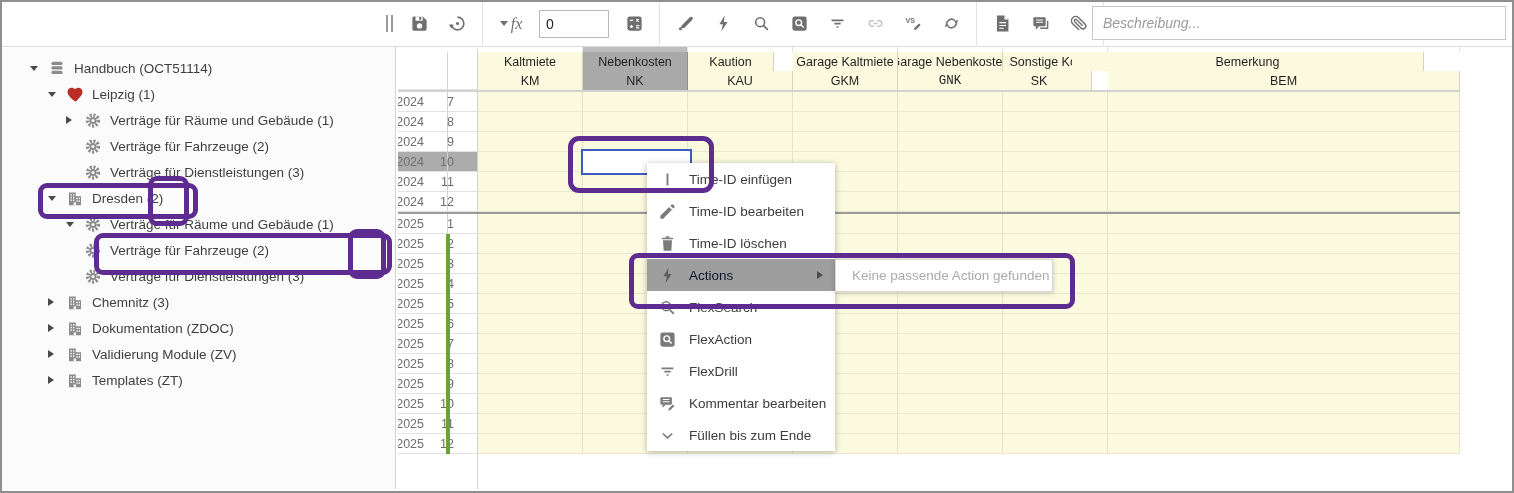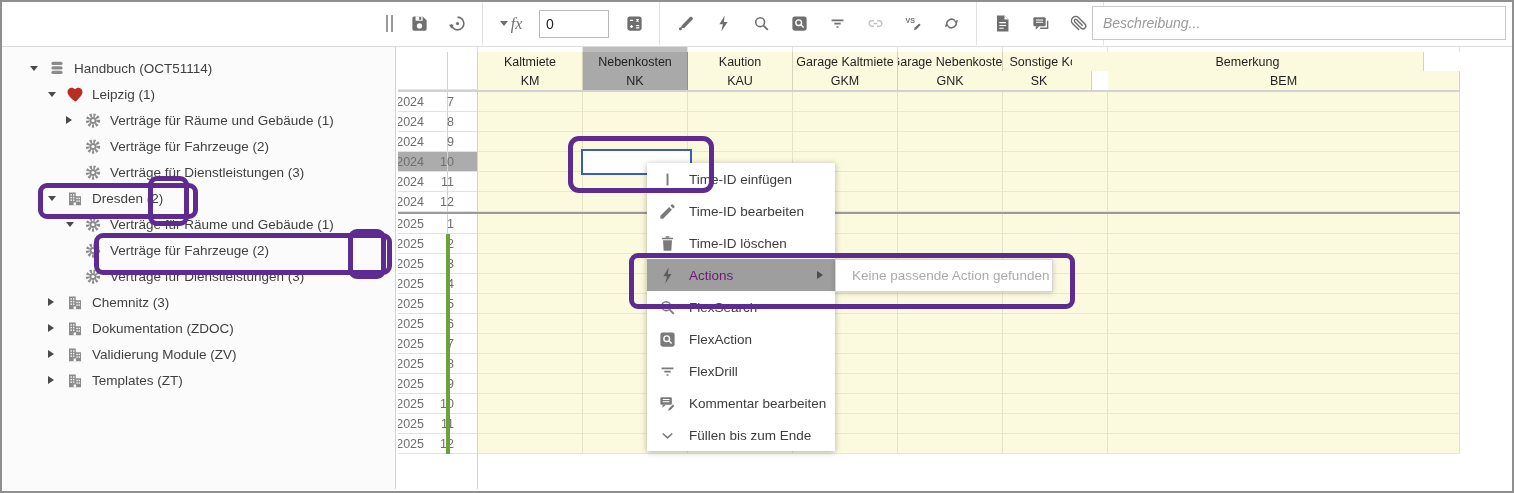--- a/index.html
+++ b/index.html
@@ -52,21 +52,21 @@
   .hdr-bottom{position:absolute;height:2px;background:#d2d2d2;}
   .year-sep{position:absolute;height:2px;background:#9b9b9b;z-index:2;}
   .green-line{position:absolute;width:4px;background:var(--green);z-index:2;}
   .tail-line{position:absolute;width:1px;background:#d2d2d2;}
   .selcell{position:absolute;border:2px solid var(--cellsel);background:#fff;z-index:3;}
   
   .cmenu{position:absolute;left:645px;top:161px;width:188px;background:#fff;z-index:10;
        box-shadow:0 1px 6px rgba(0,0,0,.3);padding:0;}
   .mi{display:flex;align-items:center;height:32px;font-size:13.5px;color:#3c3c3c;cursor:pointer;}
   .mi .micon{width:20px;height:20px;margin:0 12px 0 10px;color:#7a7a7a;display:flex;align-items:center;justify-content:center;flex:0 0 20px;}
-  .mi.hl{background:#9e9e9e;color:#701a75;text-align:right;}
+  .mi.hl{background:#9e9e9e;color:#0f172a;text-align:right;}
   .mi.hl .micon{color:#5c5c5c;}
   .mi .marrow{margin-left:auto;margin-right:12px;width:0;height:0;border-top:4.5px solid transparent;
        border-bottom:4.5px solid transparent;border-left:6px solid #4c4c4c;}
   .submenu{position:absolute;left:833px;top:257px;width:218px;height:33px;background:#fff;border:1px solid #d6d6d6;
        box-sizing:border-box;z-index:11;box-shadow:0 1px 5px rgba(0,0,0,.2);display:flex;align-items:center;
        font-size:13.5px;color:#ababab;padding-left:16px;}
   
   .anno{position:absolute;border:5px solid var(--annotation);border-radius:9px;z-index:20;pointer-events:none;}
 </style>
 </head>
@@ -409,26 +409,26 @@
       <div class="gcell stripcell" style="left:500px;top:0;width:105px;height:6px;"></div>
       <div class="gcell stripcell" style="left:605px;top:0;width:105px;height:6px;"></div>
       <div class="gcell stripcell" style="left:710px;top:0;width:352px;height:6px;"></div>
       <div class="gcell stripcell" style="left:0;top:0;width:80px;height:6px;"></div>
       <div class="gcell rowhdr" style="left:0;top:6px;width:50px;height:38px;"></div>
       <div class="gcell rowhdr" style="left:50px;top:6px;width:30px;height:38px;"></div>
       <div class="gcell hdr" style="left:80px;top:6px;width:105px;height:19px;">Kaltmiete</div>
       <div class="gcell hdr" style="left:80px;top:25px;width:105px;height:19px;">KM</div>
       <div class="gcell hdr selcol" style="left:185px;top:6px;width:105px;height:19px;">Nebenkosten</div>
       <div class="gcell hdr selcol" style="left:185px;top:25px;width:105px;height:19px;">NK</div>
-      <div class="gcell hdr" style="left:290px;top:6px;width:105px;height:19px;">Kaution</div>
+      <div class="gcell hdr" style="left:290px;top:6px;width:86px;height:19px;">Kaution</div>
       <div class="gcell hdr" style="left:290px;top:25px;width:105px;height:19px;">KAU</div>
       <div class="gcell hdr" style="left:395px;top:6px;width:105px;height:19px;">Garage Kaltmiete</div>
       <div class="gcell hdr" style="left:395px;top:25px;width:105px;height:19px;">GKM</div>
       <div class="gcell hdr" style="left:500px;top:6px;width:105px;height:19px;">Garage Nebenkosten</div>
-      <div class="gcell hdr" style="left:500px;top:25px;width:105px;height:19px;">GNK</div>
+      <div class="gcell hdr" style="left:500px;top:25px;width:105px;height:19px;font-family:Liberation Mono, monospace;">GNK</div>
       <div class="gcell hdr" style="left:605px;top:6px;width:105px;height:19px;">Sonstige Kosten</div>
       <div class="gcell hdr" style="left:589px;top:25px;width:105px;height:19px;">SK</div>
       <div class="gcell hdr" style="left:674px;top:6px;width:352px;height:19px;">Bemerkung</div>
       <div class="gcell hdr" style="left:710px;top:25px;width:352px;height:19px;">BEM</div>
       <div class="hdr-bottom" style="left:0;top:44px;width:1062px;"></div>
       <div class="gcell rowhdr" style="left:0;top:46px;width:50px;height:20px;">2024</div>
       <div class="gcell rowhdr" style="left:50px;top:46px;width:30px;height:20px;">7</div>
       <div class="gcell dcell" style="left:80px;top:46px;width:105px;height:20px;"></div>
       <div class="gcell dcell" style="left:185px;top:46px;width:105px;height:20px;"></div>
       <div class="gcell dcell" style="left:290px;top:46px;width:105px;height:20px;"></div>

